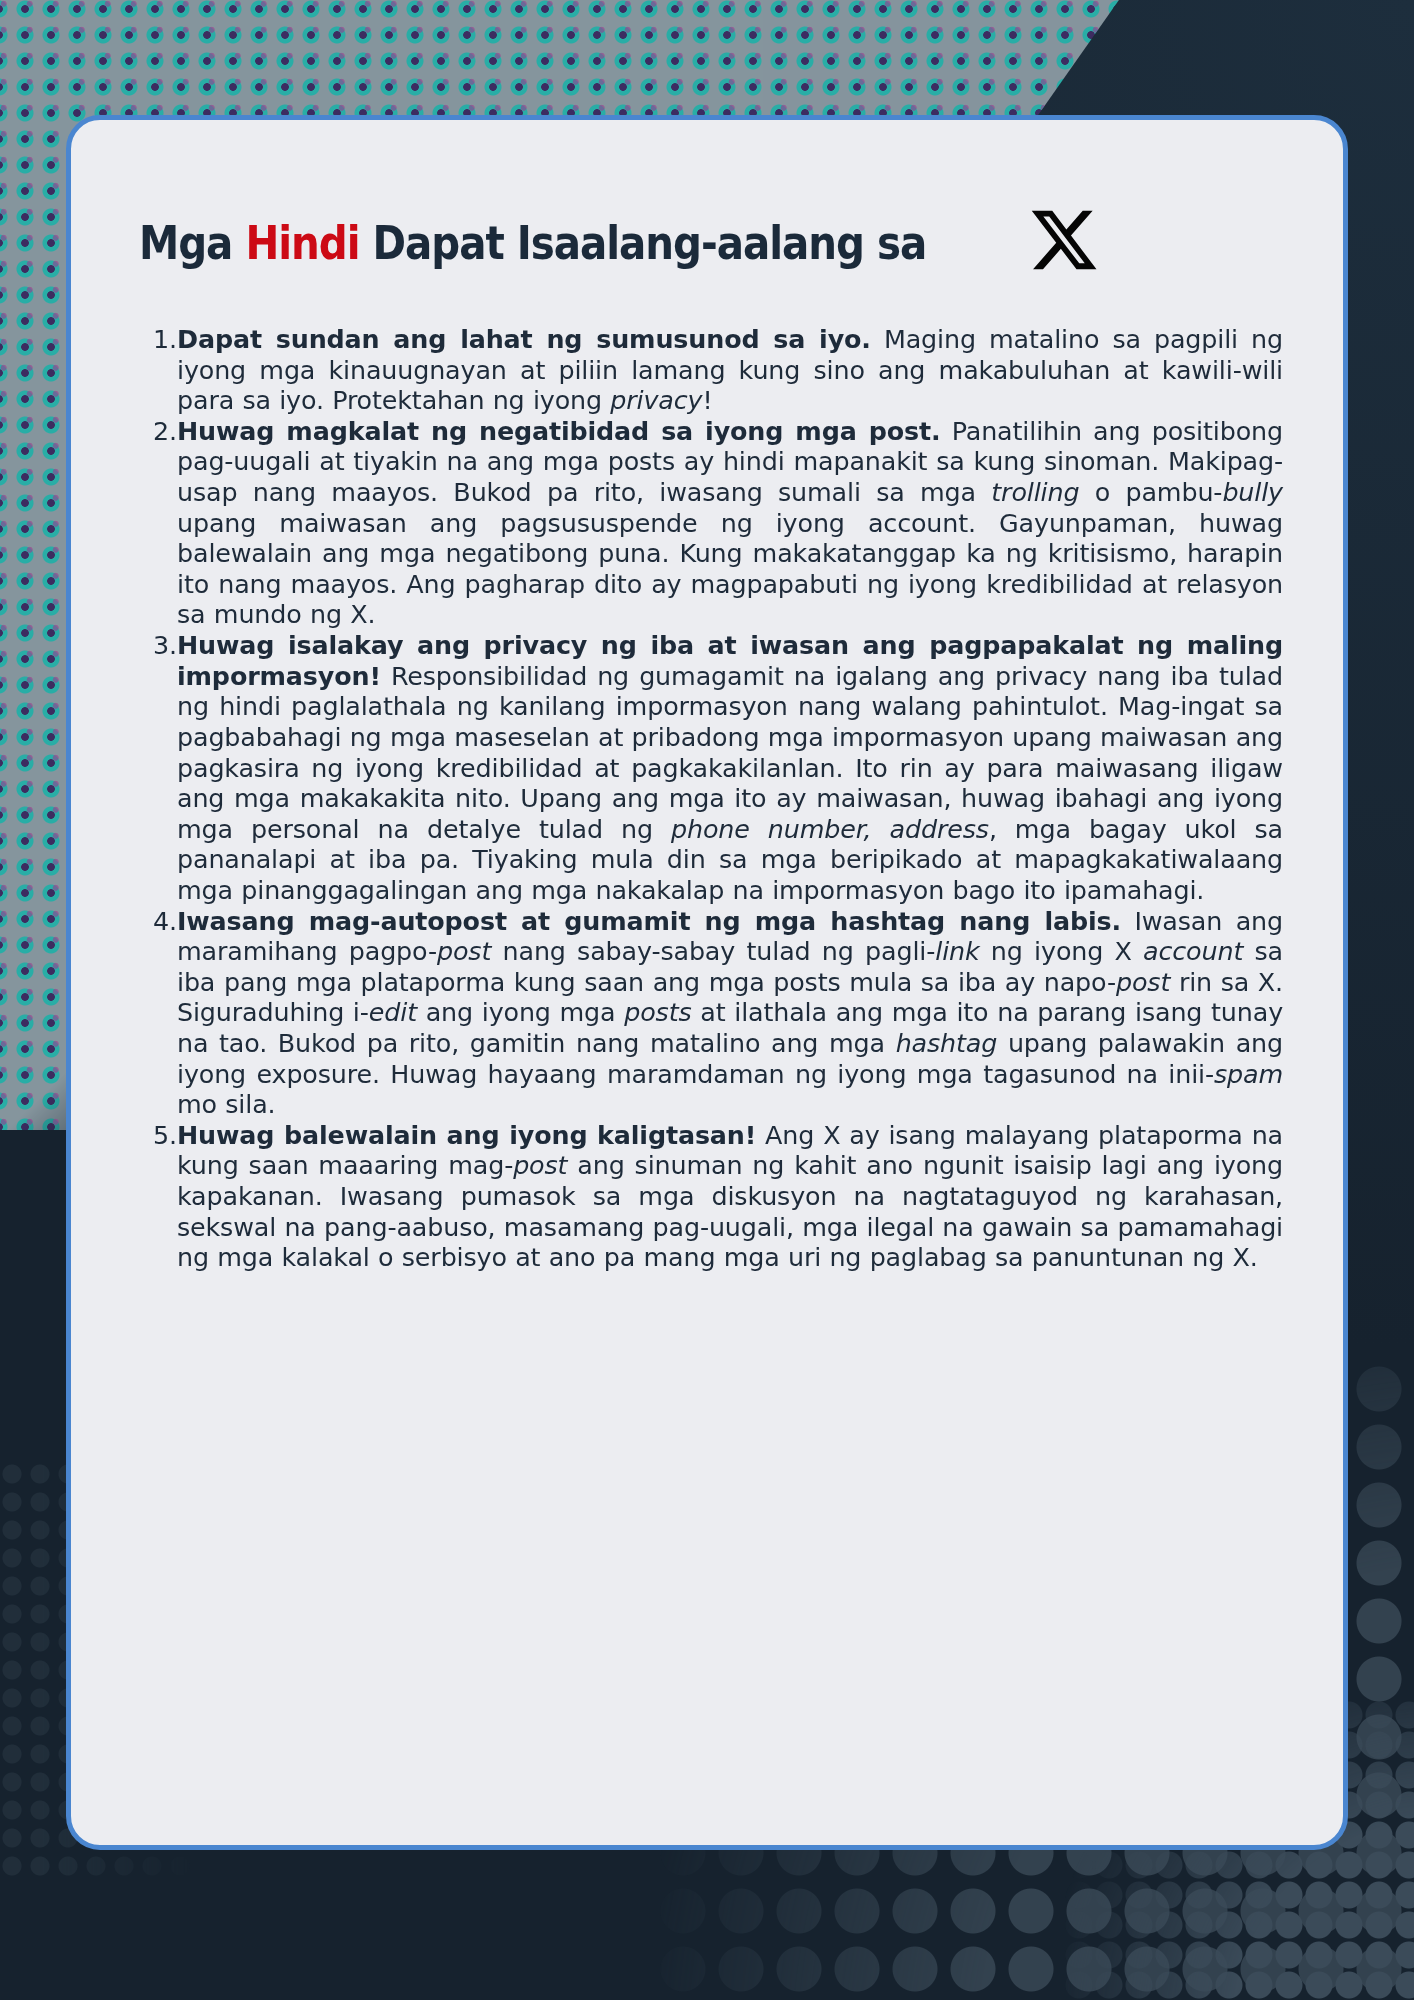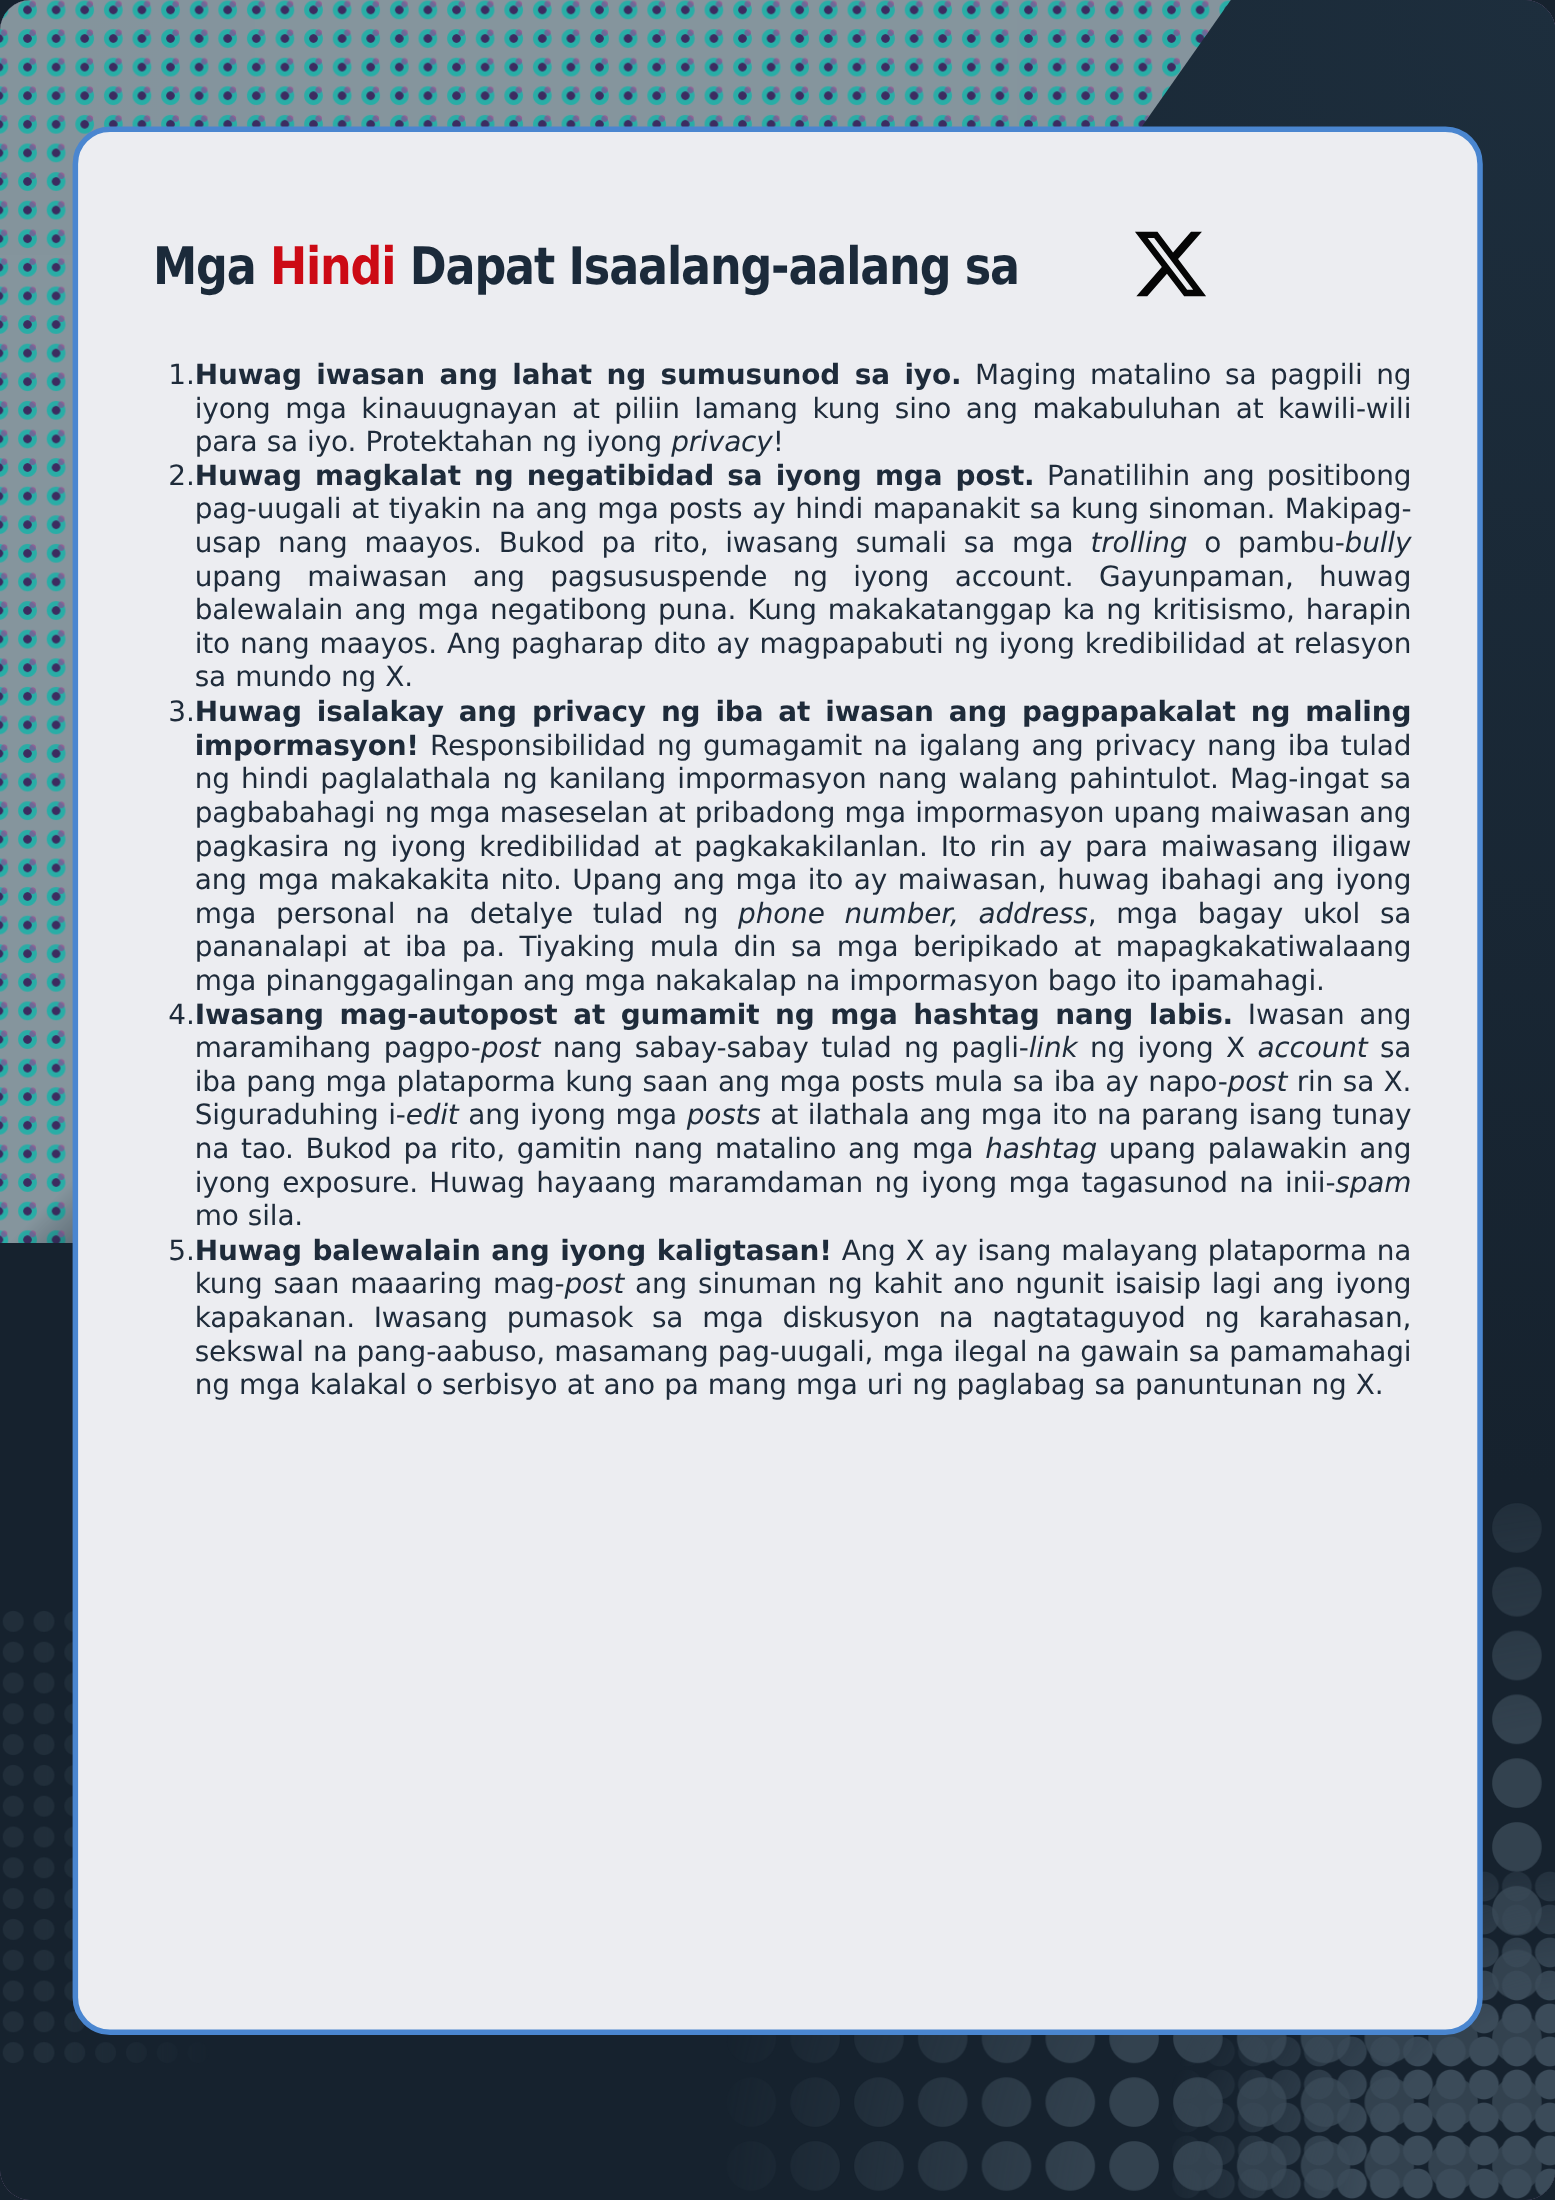--- a/index.html
+++ b/index.html
@@ -17,21 +17,20 @@
   }
 
   
   #poster {
     position: absolute;
     inset: 0;
     width: 1414px;
     height: 2000px;
     background: #f0abfc;
     overflow: hidden;
-    border-radius: 28px;
   }
 
   
   .bg-base {
     position: absolute;
     inset: 0;
     background:
       radial-gradient(circle at 100% 0%, #1d2e3d 0%, #16222e 55%),
       #16222e;
   }
@@ -209,21 +208,21 @@
         <span>Mga </span><span class="accent">Hindi</span><span> Dapat Isaalang-aalang sa</span>
       </div>
       <span class="x-logo">
         <svg width="72" height="72" viewBox="0 0 24 24" aria-hidden="true">
           <path fill="#050505" d="M18.244 2.25h3.308l-7.227 8.26 8.502 11.24H16.17l-5.214-6.817L4.99 21.75H1.68l7.73-8.835L1.254 2.25H8.08l4.713 6.231zm-1.161 17.52h1.833L7.084 4.126H5.117z"></path>
         </svg>
       </span>
     </div>
 
     <ol class="tips">
-        <li><b>Huwag iwasan ang lahat ng sumusunod sa iyo.</b><span class="tip-body"><span> Maging matalino sa pagpili ng iyong mga kinauugnayan at piliin lamang kung sino ang makabuluhan at kawili-wili para sa iyo. Protektahan ng iyong </span><i>privacy</i><span>!</span></span></li>
+        <li><b>Dapat sundan ang lahat ng sumusunod sa iyo.</b><span class="tip-body"><span> Maging matalino sa pagpili ng iyong mga kinauugnayan at piliin lamang kung sino ang makabuluhan at kawili-wili para sa iyo. Protektahan ng iyong </span><i>privacy</i><span>!</span></span></li>
         <li><b>Huwag magkalat ng negatibidad sa iyong mga post.</b><span class="tip-body"><span> Panatilihin ang positibong pag-uugali at tiyakin na ang mga posts ay hindi mapanakit sa kung sinoman. Makipag-usap nang maayos. Bukod pa rito, iwasang sumali sa mga </span><i>trolling</i><span> o pambu-</span><i>bully</i><span> upang maiwasan ang pagsususpende ng iyong account. Gayunpaman, huwag balewalain ang mga negatibong puna. Kung makakatanggap ka ng kritisismo, harapin ito nang maayos. Ang pagharap dito ay magpapabuti ng iyong kredibilidad at relasyon sa mundo ng X.</span></span></li>
         <li><b>Huwag isalakay ang privacy ng iba at iwasan ang pagpapakalat ng maling impormasyon!</b><span class="tip-body"><span> Responsibilidad ng gumagamit na igalang ang privacy nang iba tulad ng hindi paglalathala ng kanilang impormasyon nang walang pahintulot. Mag-ingat sa pagbabahagi ng mga maseselan at pribadong mga impormasyon upang maiwasan ang pagkasira ng iyong kredibilidad at pagkakakilanlan. Ito rin ay para maiwasang iligaw ang mga makakakita nito. Upang ang mga ito ay maiwasan, huwag ibahagi ang iyong mga personal na detalye tulad ng </span><i>phone number, address</i><span>, mga bagay ukol sa pananalapi at iba pa. Tiyaking mula din sa mga beripikado at mapagkakatiwalaang mga pinanggagalingan ang mga nakakalap na impormasyon bago ito ipamahagi.</span></span></li>
         <li><b>Iwasang mag-autopost at gumamit ng mga hashtag nang labis.</b><span class="tip-body"><span> Iwasan ang maramihang pagpo-</span><i>post</i><span> nang sabay-sabay tulad ng pagli-</span><i>link</i><span> ng iyong X </span><i>account</i><span> sa iba pang mga plataporma kung saan ang mga posts mula sa iba ay napo-</span><i>post</i><span> rin sa X. Siguraduhing i-</span><i>edit</i><span> ang iyong mga </span><i>posts</i><span> at ilathala ang mga ito na parang isang tunay na tao. Bukod pa rito, gamitin nang matalino ang mga </span><i>hashtag</i><span> upang palawakin ang iyong exposure. Huwag hayaang maramdaman ng iyong mga tagasunod na inii-</span><i>spam</i><span> mo sila.</span></span></li>
         <li><b>Huwag balewalain ang iyong kaligtasan!</b><span class="tip-body"><span> Ang X ay isang malayang plataporma na kung saan maaaring mag-</span><i>post</i><span> ang sinuman ng kahit ano ngunit isaisip lagi ang iyong kapakanan. Iwasang pumasok sa mga diskusyon na nagtataguyod ng karahasan, sekswal na pang-aabuso, masamang pag-uugali, mga ilegal na gawain sa pamamahagi ng mga kalakal o serbisyo at ano pa mang mga uri ng paglabag sa panuntunan ng X.</span></span></li>
       </ol>
 
   </div>
 </div>
 
 </body></html>

